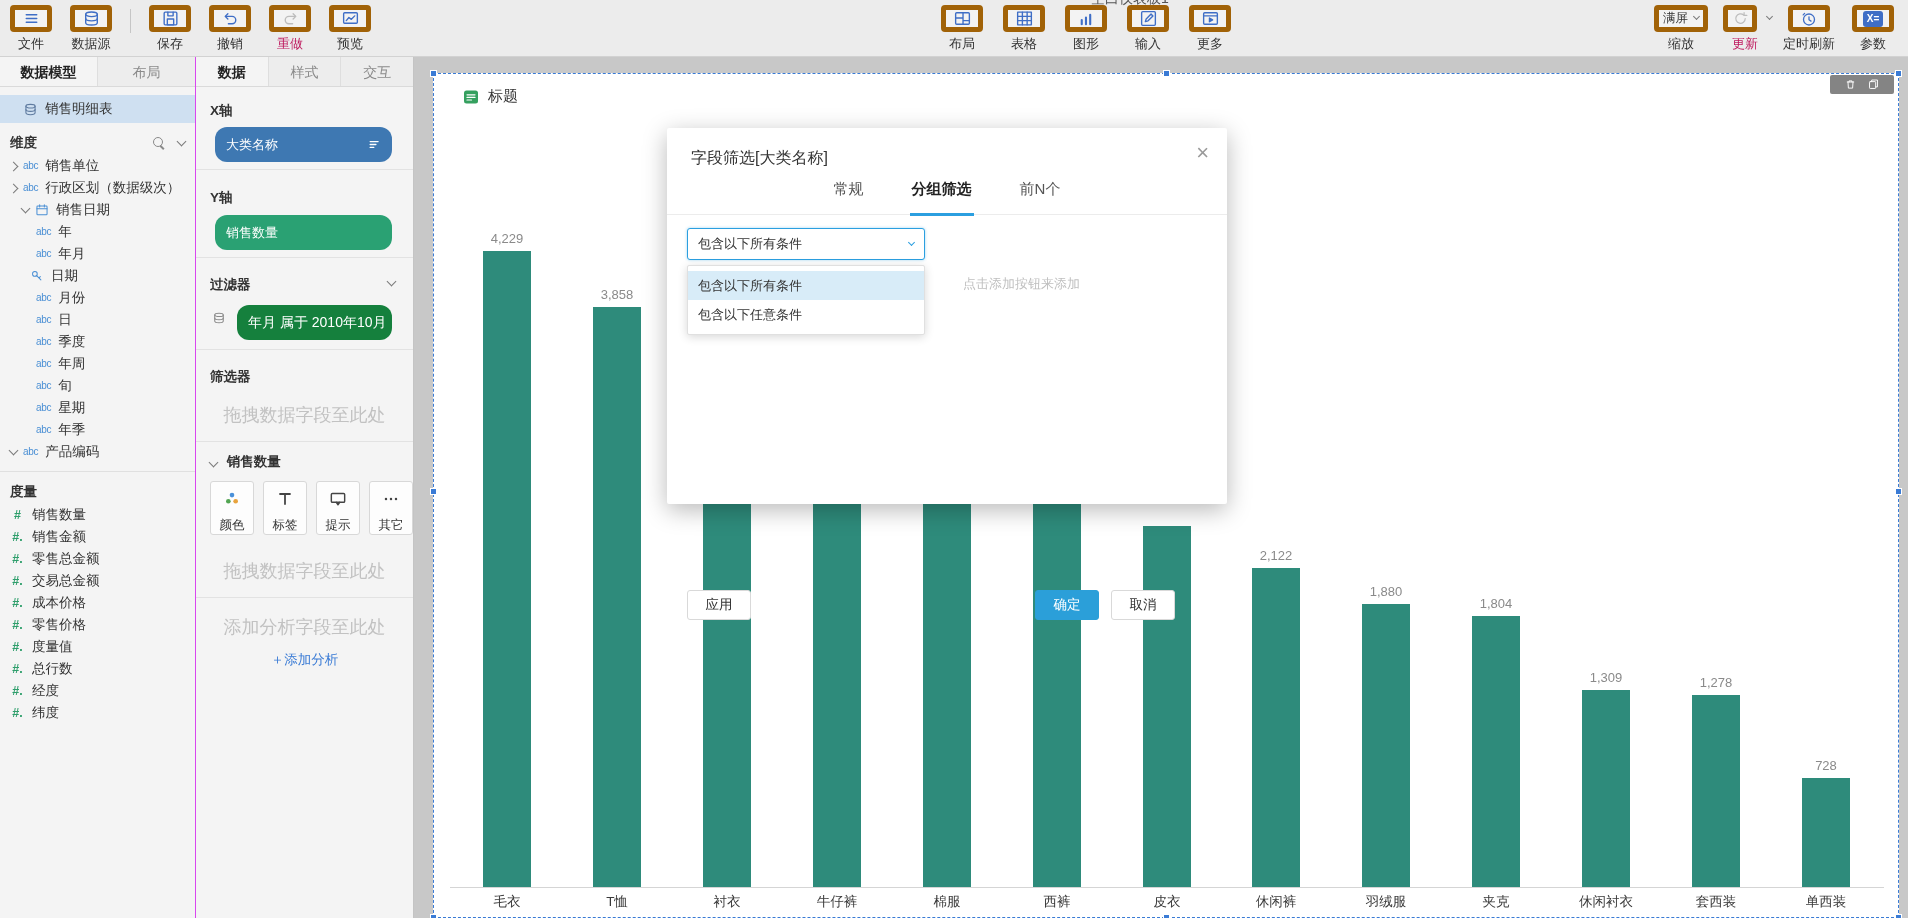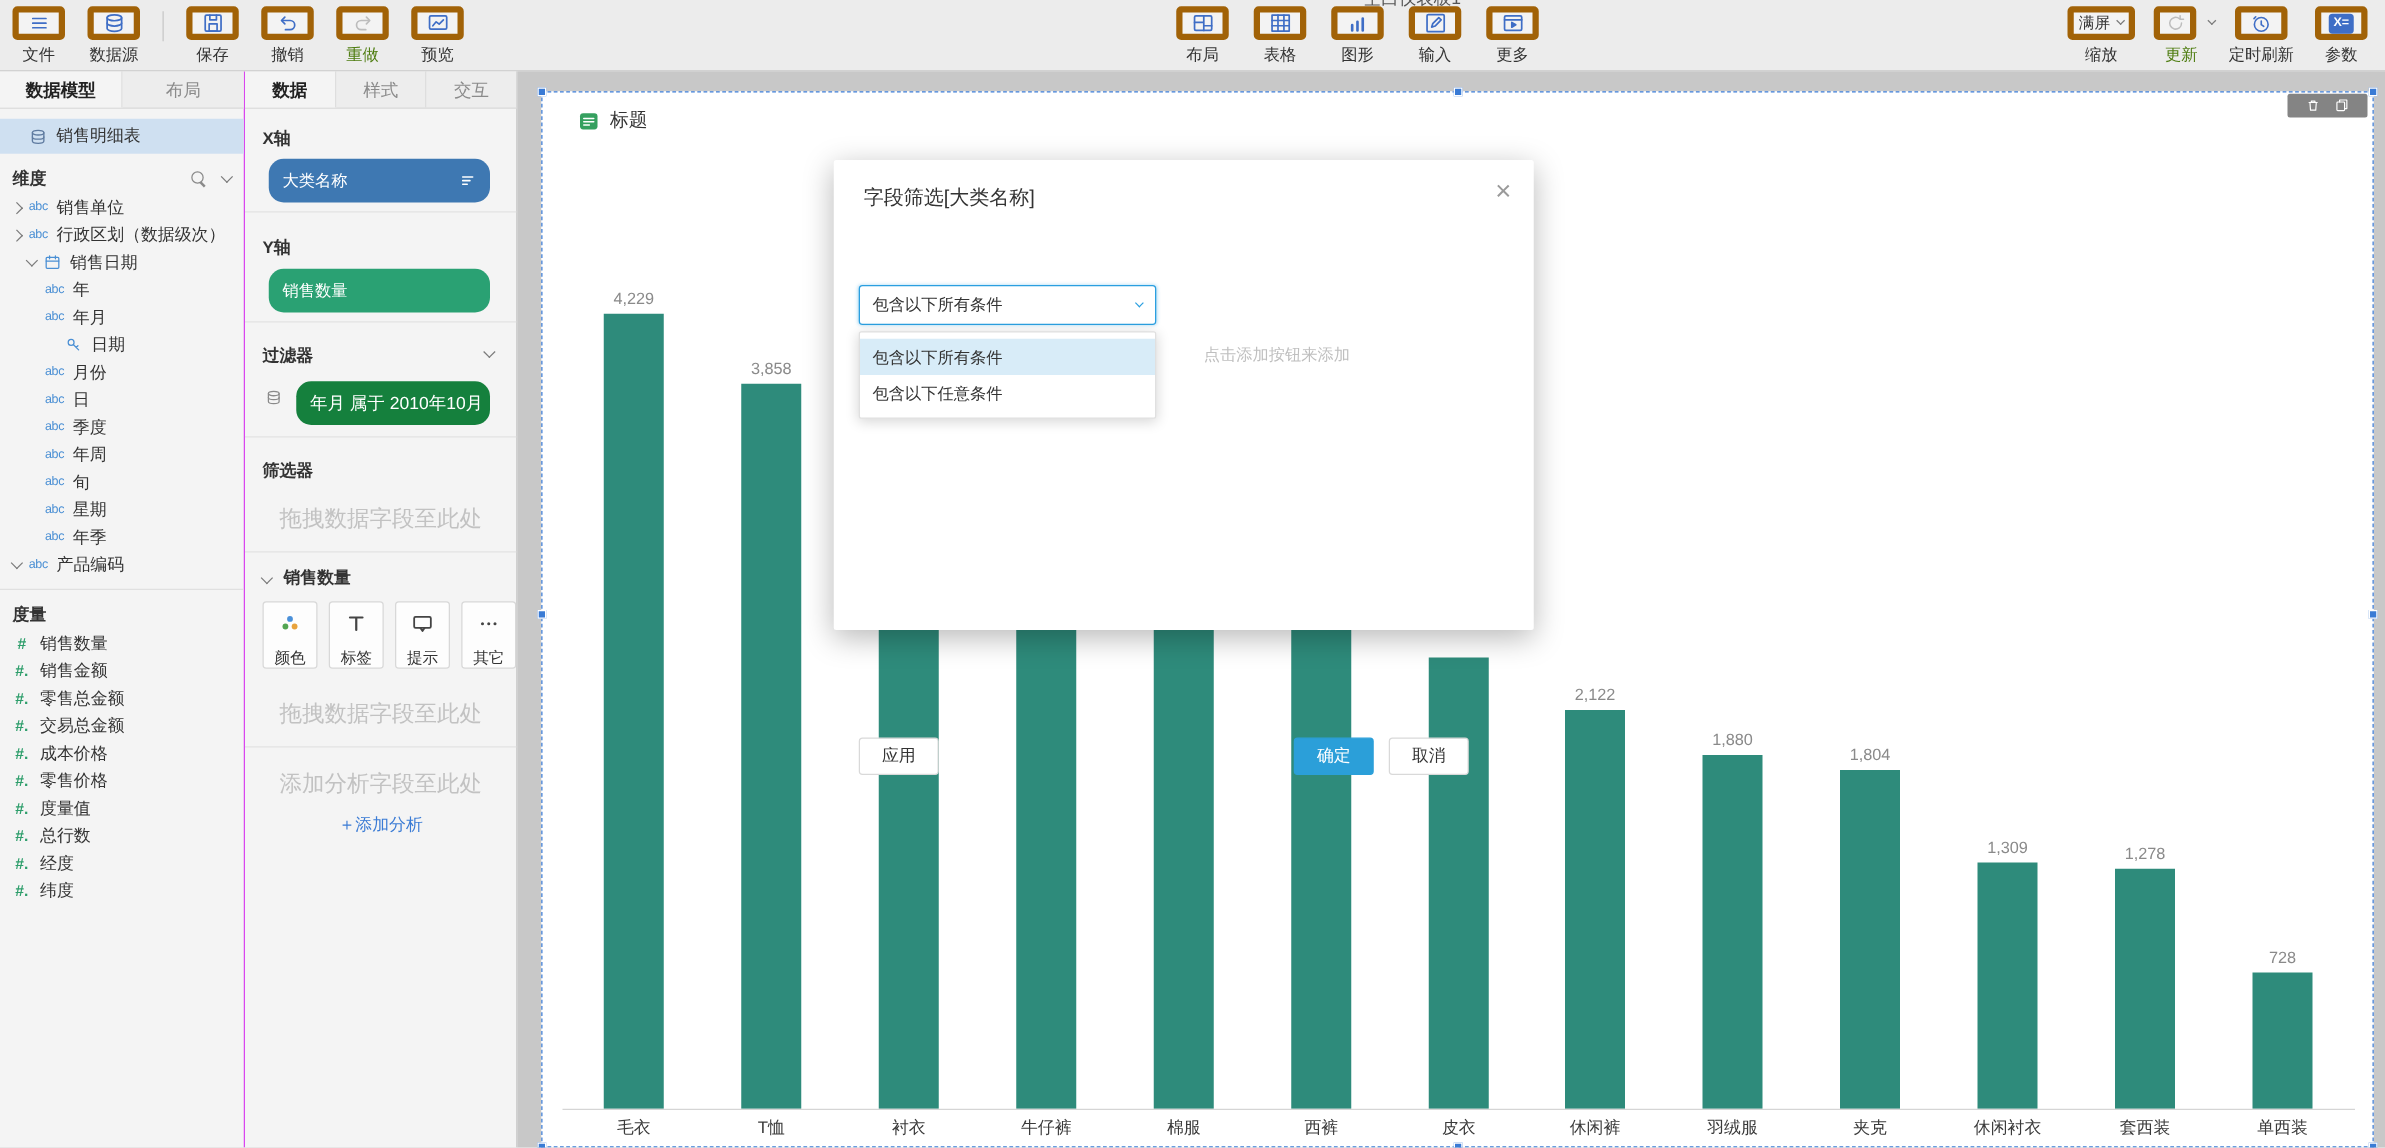--- a/index.html
+++ b/index.html
@@ -15,21 +15,21 @@
 #toolbar{position:absolute;left:0;top:0;width:1908px;height:57px;background:#ececec;border-bottom:1px solid #d2d2d2;z-index:5}
 .dash-title{position:absolute;left:1040px;top:-10px;width:180px;text-align:center;font-size:14px;color:#555}
 .tb-left{position:absolute;left:4px;top:5px;display:flex;gap:6px}
 .tb-center{position:absolute;left:935px;top:5px;display:flex;gap:8px}
 .tb-right{position:absolute;right:8px;top:5px;display:flex;gap:10px}
 .tbtn{width:54px;text-align:center;color:#3f6ec6}
 .tbtn .tbox{width:42px;height:27px;margin:0 auto;border:5px solid #a16207;border-radius:4px;background:#f3f3f3;display:flex;align-items:center;justify-content:center;gap:4px}
 .tbtn .tbox.wide{width:54px}
 .tbtn .tlabel{font-size:13px;color:#333;margin-top:3px;white-space:nowrap}
 .tbtn.disabled{color:#bdbdbd}
-.tbtn.disabled .tlabel{color:#4d7c0f}
+.tbtn.disabled .tlabel{color:#be185d}
 .tsep{width:1px;height:24px;background:#c6c6c6;margin:4px 6px 0 6px}
 .zoomval{font-size:12.5px;color:#333;margin-right:2px}
 .paramsbox{display:inline-block;background:#3f6ec6;color:#fff;font-size:10px;font-weight:bold;border-radius:3px;padding:3px 4px;line-height:1}
 .boxpair{display:flex;align-items:center;justify-content:center;gap:5px}
 
 #panel1{position:absolute;left:0;top:57px;width:196px;bottom:0;background:#f4f4f4;border-right:1px solid #d946ef;z-index:4}
 .ptabs{display:flex;height:30px;border-bottom:1px solid #dadada;background:#ededed}
 .ptab{flex:1;text-align:center;line-height:30px;font-size:14px;color:#8b8b8b;border-right:1px solid #dedede}
 .ptab:last-child{border-right:none}
 .ptab.active{color:#222;font-weight:bold;background:#f4f4f4}
@@ -301,21 +301,21 @@
         <span>销售日期</span>
       </div>
       <div class="trow" style="padding-left:36px">
         <span class="abc">abc</span>
         <span>年</span>
       </div>
       <div class="trow" style="padding-left:36px">
         <span class="abc">abc</span>
         <span>年月</span>
       </div>
-      <div class="trow" style="padding-left:52px">
+      <div class="trow" style="padding-left:30px">
         <span class="icon blue">
           <svg width="14" height="14" viewBox="0 0 18 18" fill="none" stroke="currentColor" stroke-width="1.3" stroke-linecap="round" stroke-linejoin="round">
             <circle cx="6.3" cy="6.3" r="3"></circle>
             <path d="M8.5 8.5 14 14M11.5 11.5l1.8-1.8"></path>
           </svg>
         </span>
         <span>日期</span>
       </div>
       <div class="trow" style="padding-left:36px">
         <span class="abc">abc</span>
@@ -551,20 +551,25 @@
     <div class="handle" style="right:-4px;top:414px"></div>
     <div class="handle" style="left:-4px;bottom:-4px"></div>
     <div class="handle" style="left:729px;bottom:-4px"></div>
     <div class="handle" style="right:-4px;bottom:-4px"></div>
   </div>
 </div>
 
 <div id="modal">
   <div class="mtitle">字段筛选[大类名称]</div>
   <div class="mclose">×</div>
+  <div class="mtabs">
+    <div class="mtab">常规</div>
+    <div class="mtab active">分组筛选</div>
+    <div class="mtab">前N个</div>
+  </div>
   <div class="mhint">点击添加按钮来添加</div>
   <div class="mselect">
     <span>包含以下所有条件</span>
     <span class="chev down blue sm"></span>
   </div>
   <div class="mdrop" id="mdrop">
       <div class="mopt sel">包含以下所有条件</div>
       <div class="mopt">包含以下任意条件</div>
     </div>
   <button class="mbtn apply">应用</button>

